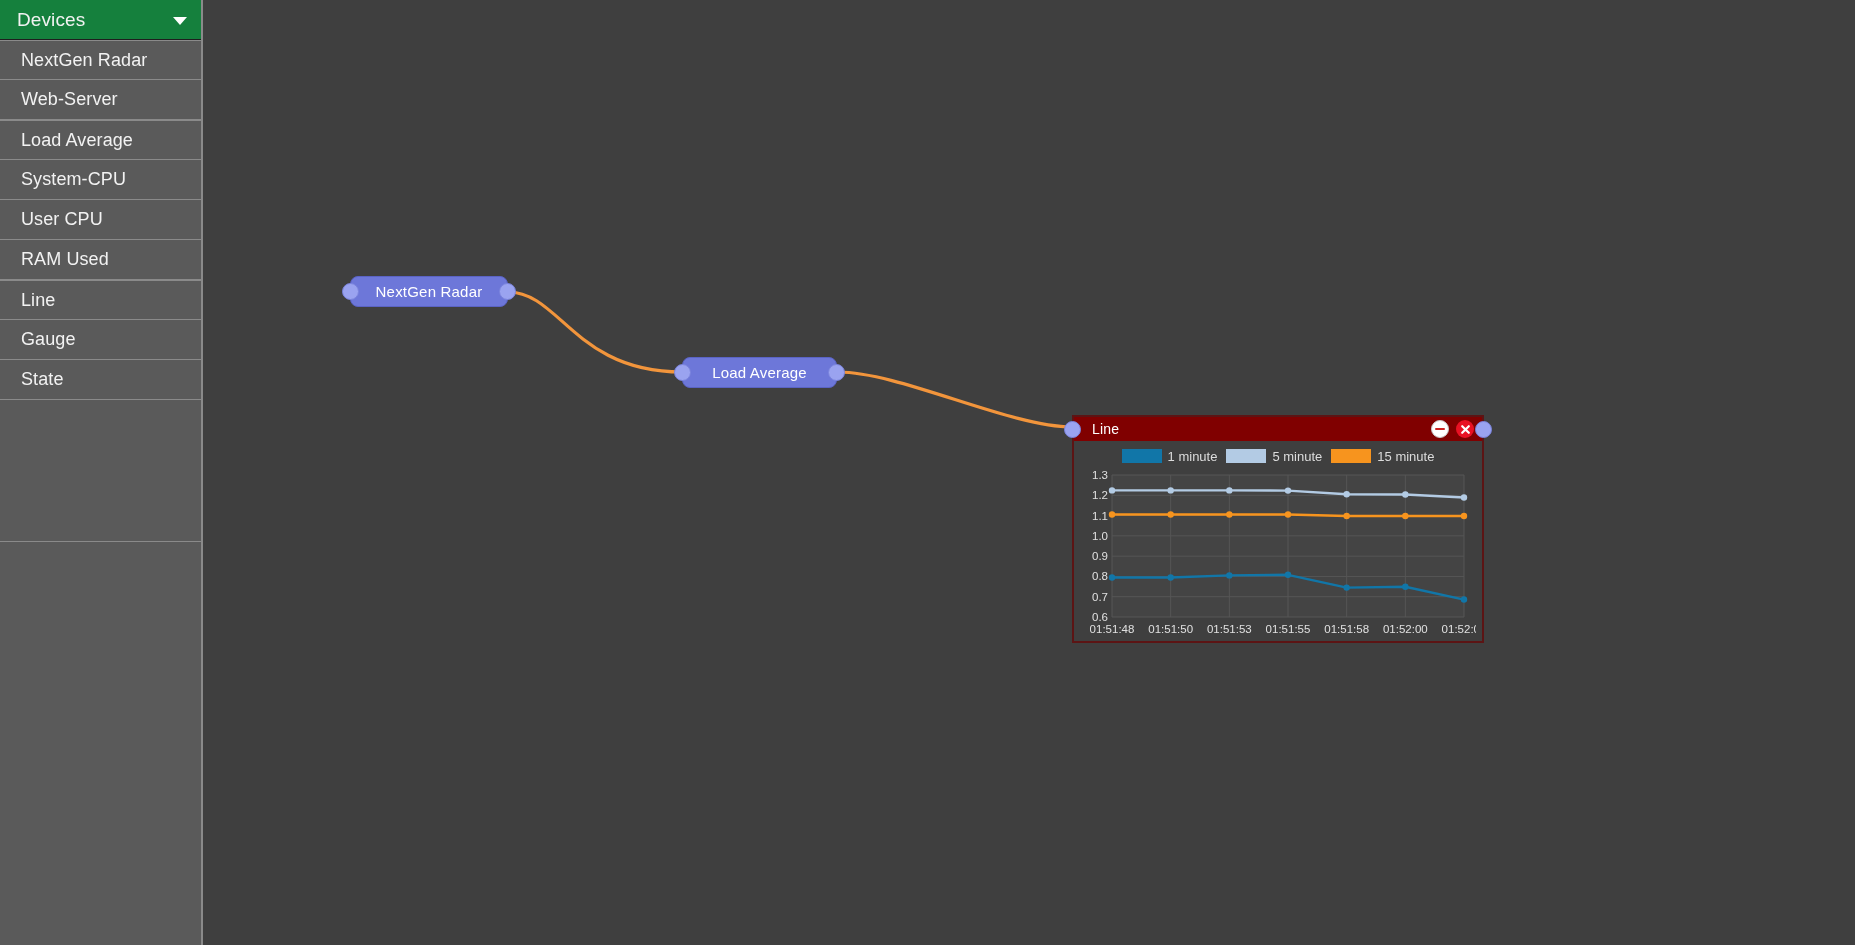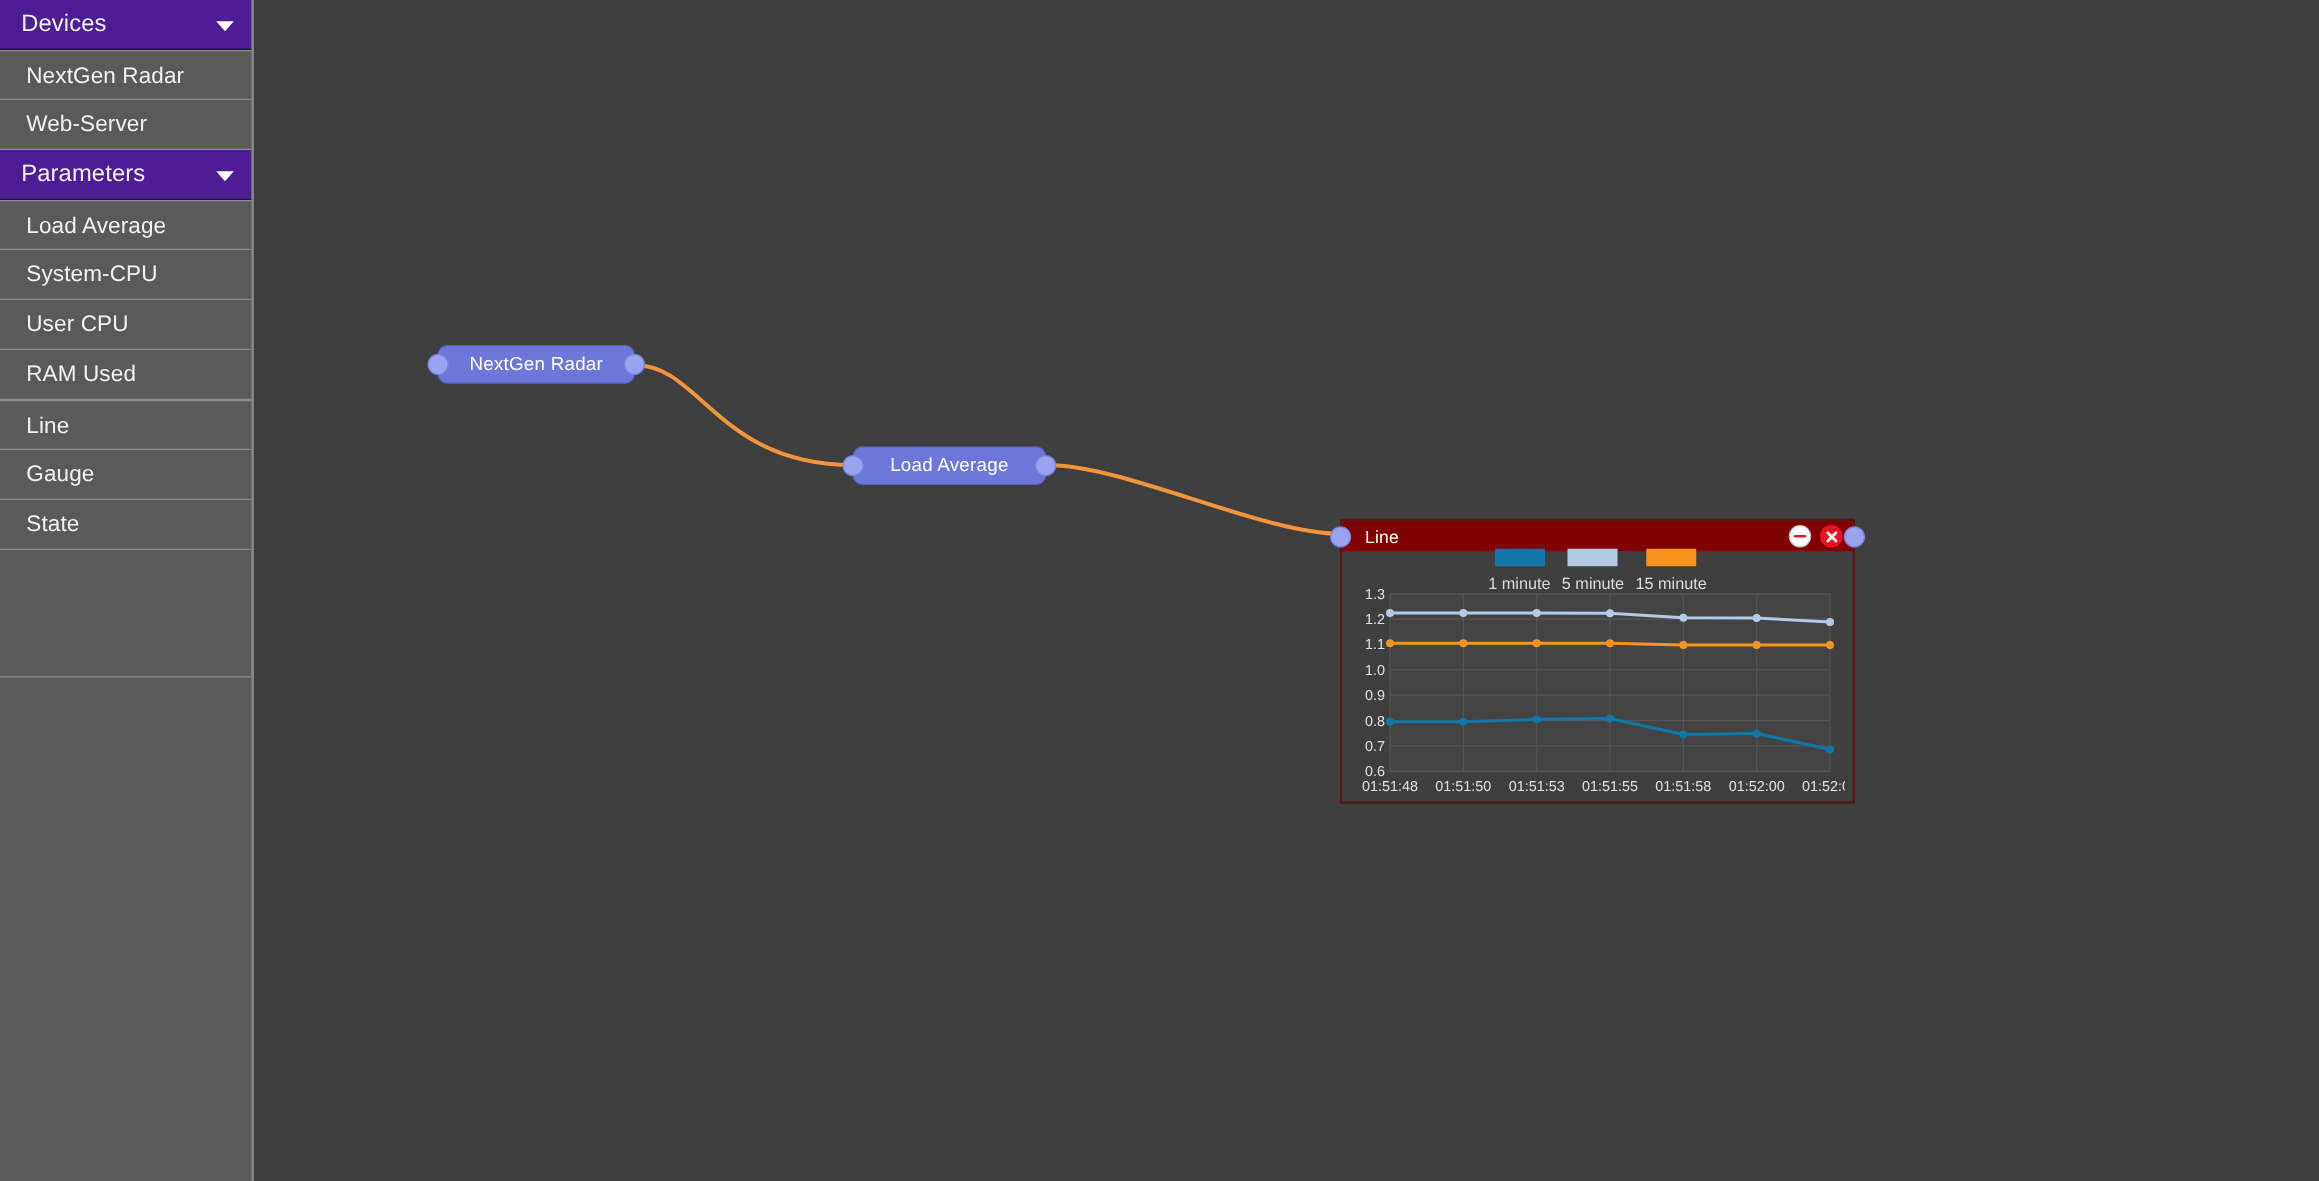--- a/index.html
+++ b/index.html
@@ -39,21 +39,21 @@
     position: relative;
     box-sizing: border-box;
     width: 100%;
     display: flex;
     align-items: center;
     color: #f2f2f2;
     letter-spacing: .1px;
   }
   .side-row.group {
     height: 40px;
-    background: #4c1d95;
+    background: #15803d;
     border-bottom: 1px solid #1e1e1e;
     padding-left: 17px;
     font-size: 19px;
   }
   .side-row.item {
     height: 40px;
     background: #5a5a5a;
     border: 1px solid #8a8a8a;
     border-left: none;
     border-right: none;
@@ -215,21 +215,21 @@
     box-sizing: border-box;
   }
   #legend {
     display: flex;
     align-items: center;
     justify-content: center;
     gap: 9px;
     height: 22px;
     padding-top: 4px;
   }
-  .legend-item { display: flex; align-items: center; gap: 6px; flex-direction: column; }
+  .legend-item { display: flex; align-items: center; gap: 6px; }
   .legend-swatch { width: 40px; height: 14px; display: block; }
   .legend-label { color: #dcdcdc; font-size: 13px; }
 
   #plot-wrap {
     position: relative;
     margin: 2px 6px 0 4px;
     height: 170px;
     text-align: center;
   }
   #plot-svg { display: block; }
@@ -356,24 +356,20 @@
     <div class="side-row group">
       <span>Devices</span>
       <span class="caret"></span>
     </div>
     <div class="side-row item first-of-block">
       <span>NextGen Radar</span>
     </div>
     <div class="side-row item">
       <span>Web-Server</span>
     </div>
-    <div class="side-row group">
-      <span>Parameters</span>
-      <span class="caret"></span>
-    </div>
     <div class="side-row item first-of-block">
       <span>Load Average</span>
     </div>
     <div class="side-row item">
       <span>System-CPU</span>
     </div>
     <div class="side-row item">
       <span>User CPU</span>
     </div>
     <div class="side-row item">

